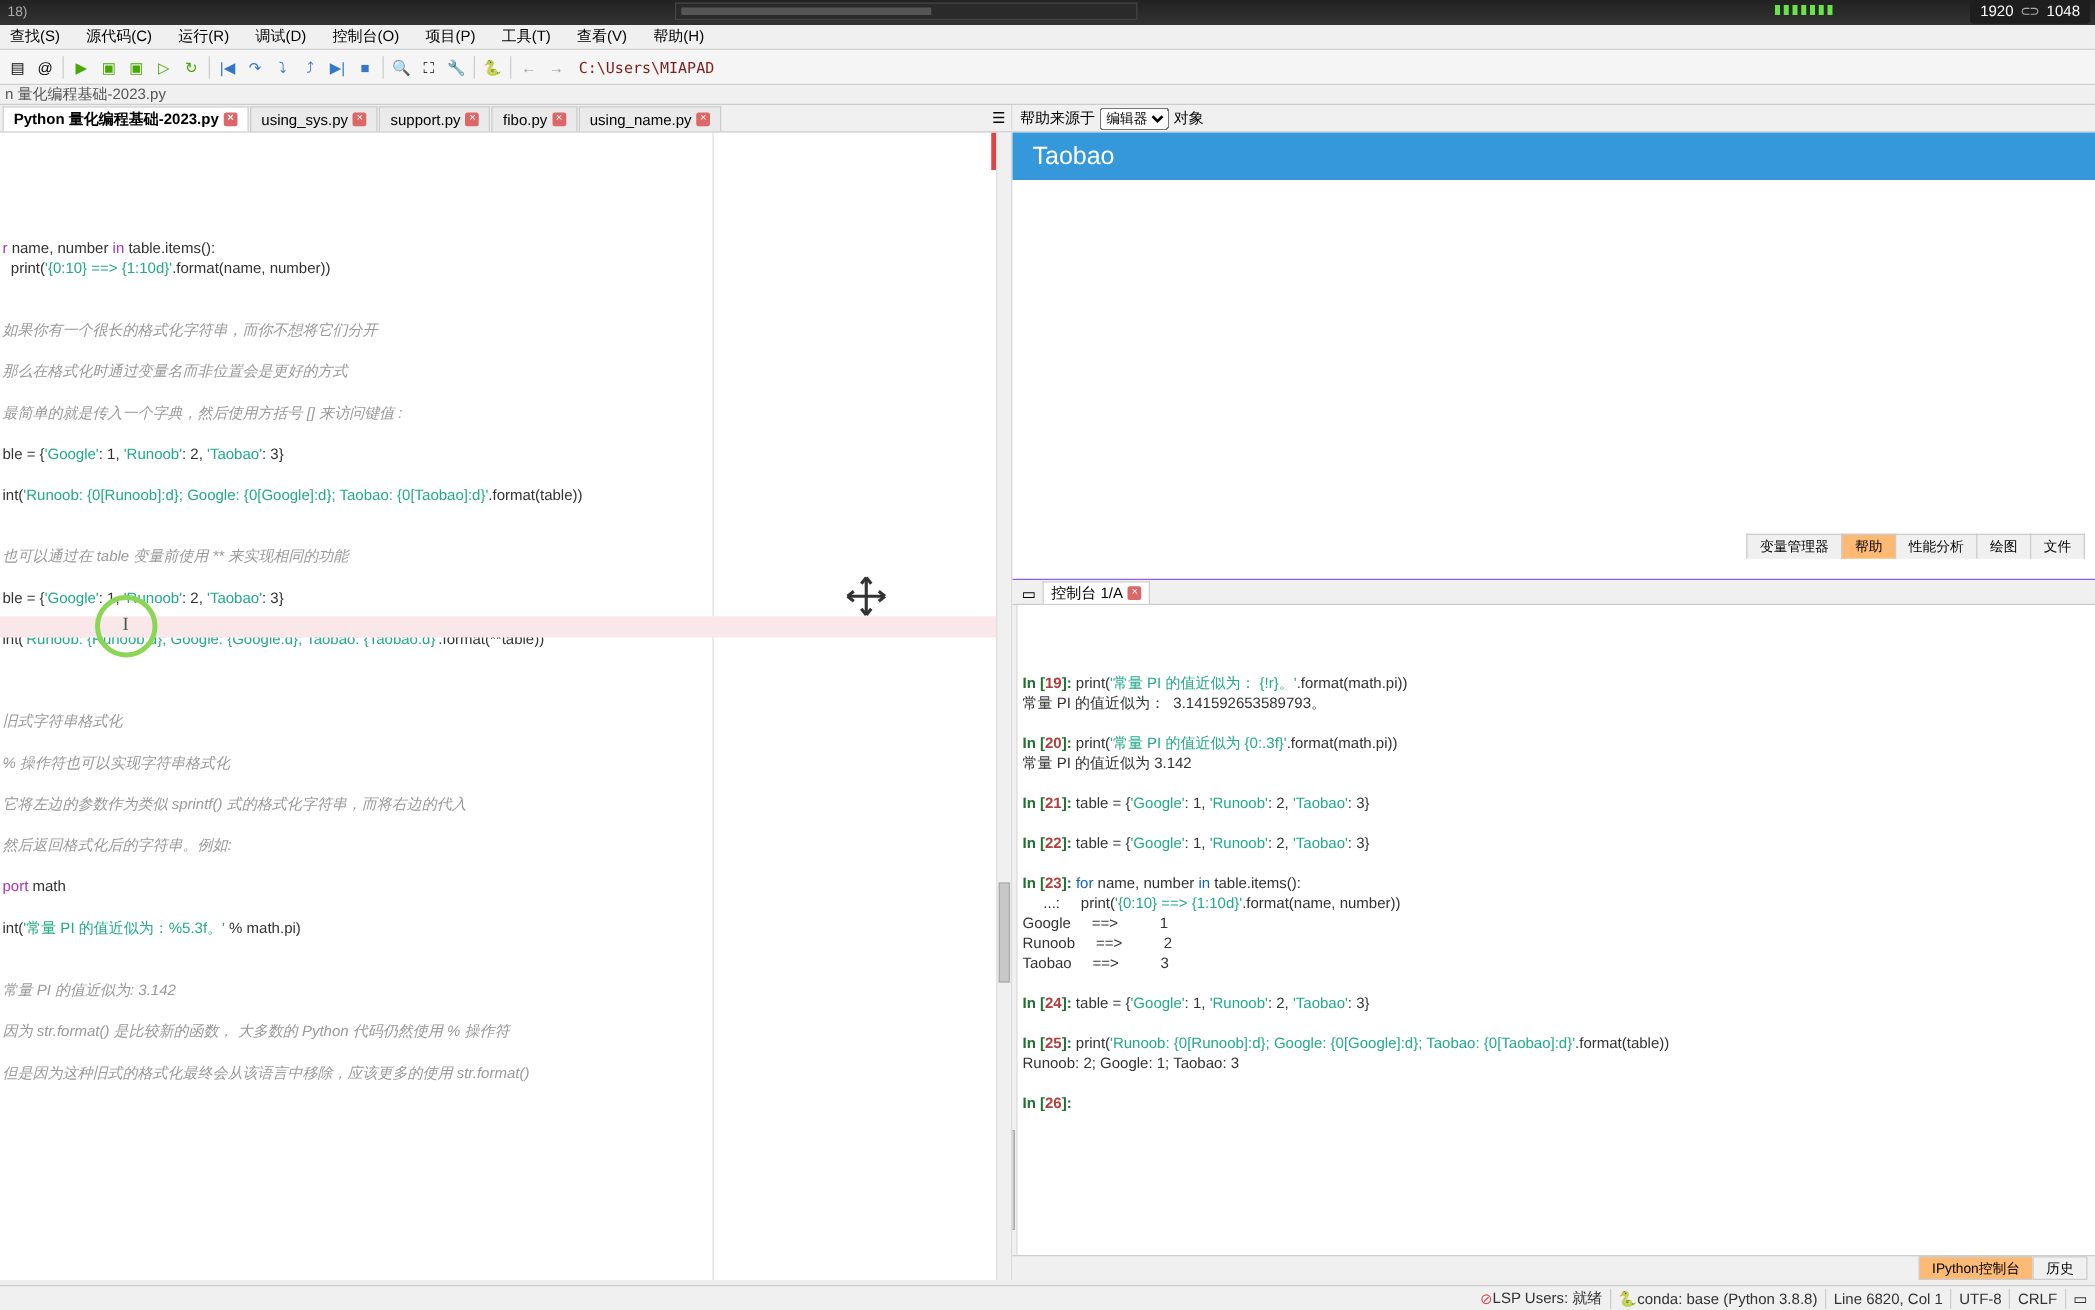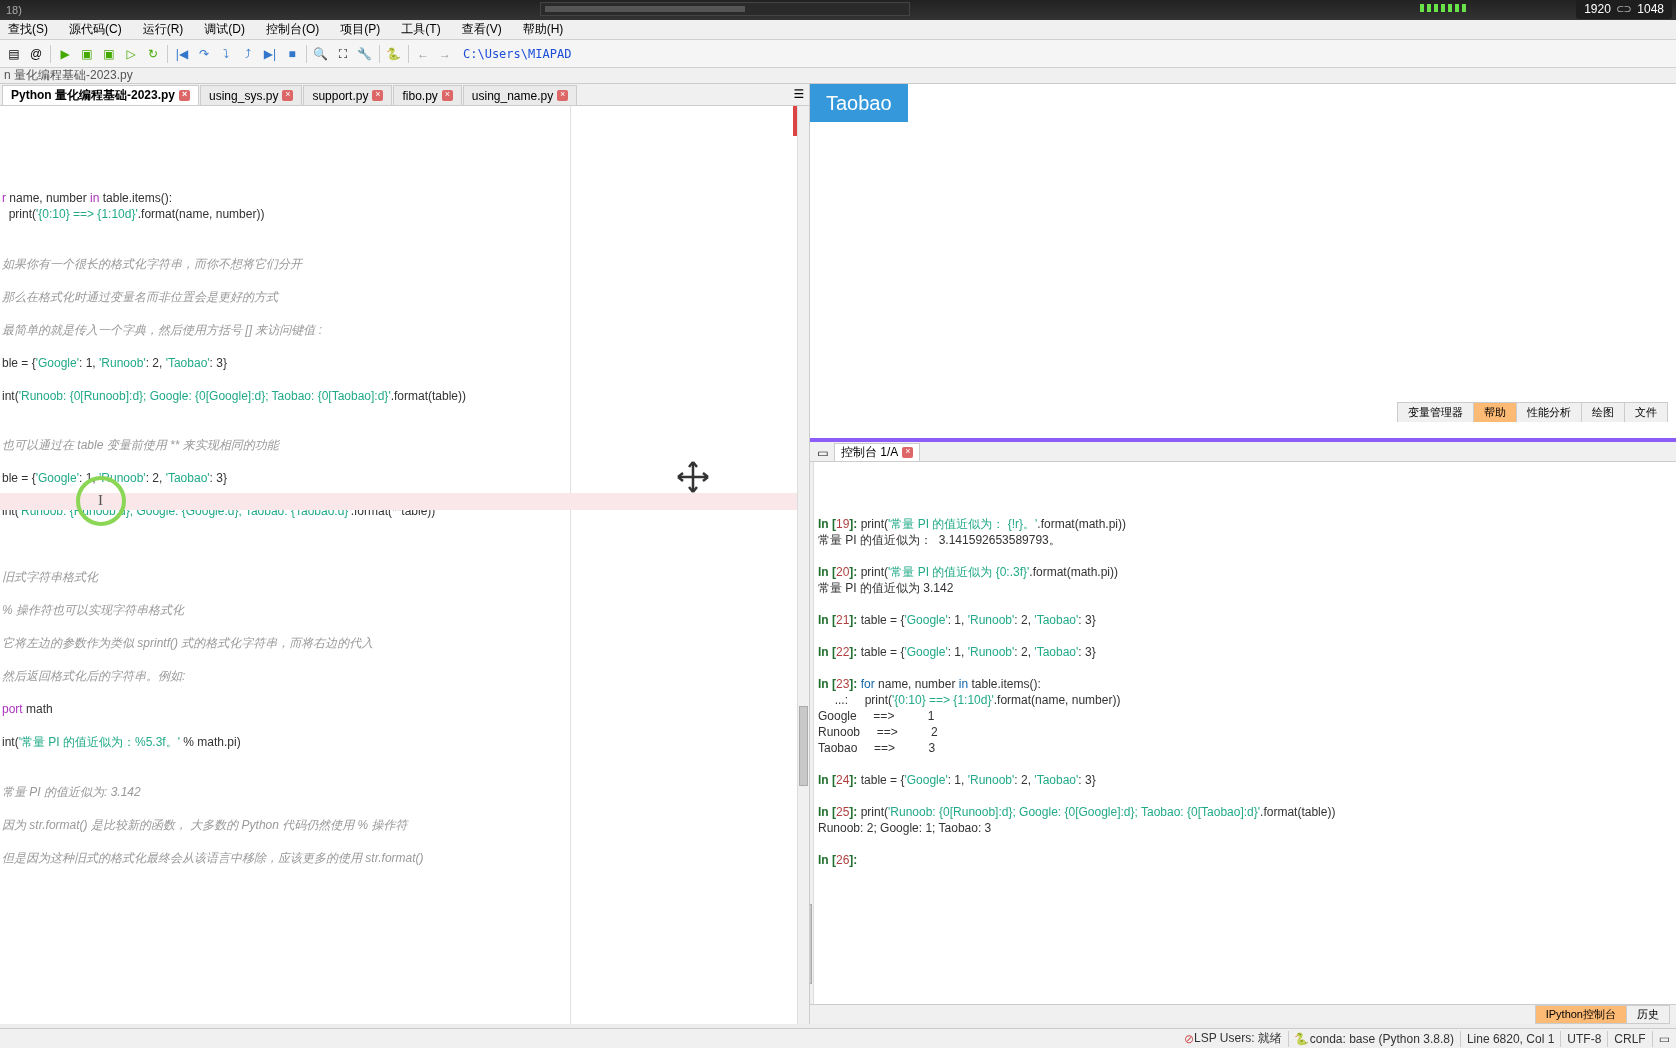--- a/index.html
+++ b/index.html
@@ -10,21 +10,21 @@
 .titlebar .rec .bar{margin:3px 4px;height:6px;width:200px;background:#555}
 .green-dots{position:absolute;right:210px;top:4px;display:flex;gap:3px}
 .green-dots span{width:4px;height:8px;background:#6ae24a;display:inline-block}
 .res-badge{position:absolute;right:4px;top:0;height:19px;background:#1e1e1e;color:#fff;font-size:11px;padding:2px 8px;display:flex;align-items:flex-start;gap:6px;border-radius:3px}
 .res-badge .link{color:#aaa;font-family:monospace}
 .menubar{height:20px;background:#f0f0f0;display:flex;align-items:center;padding:0 2px;gap:9px;border-bottom:1px solid #d0d0d0}
 .menubar span{padding:2px 6px;font-size:12px}
 .toolbar{height:28px;background:#f5f5f5;display:flex;align-items:center;padding:0 4px;gap:2px;border-bottom:1px solid #d0d0d0}
 .tbtn{width:20px;height:20px;display:flex;align-items:center;justify-content:center;border:1px solid transparent;cursor:pointer;font-size:13px}
 .tsep{width:1px;height:18px;background:#ccc;margin:0 2px}
-.path{font-family:Consolas,monospace;font-size:12px;color:#1d4ed8;margin-left:6px}
+.path{font-family:Consolas,monospace;font-size:12px;color:#7f1d1d;margin-left:6px}
 .tab-header{height:16px;background:#f0f0f0;border-bottom:1px solid #ccc;display:flex;align-items:center;padding-left:4px;font-size:11px;color:#555}
 .main{display:flex;height:940px}
 .editor-pane{width:810px;display:flex;flex-direction:column;background:#fff;border-right:1px solid #ccc}
 .tabs{height:22px;display:flex;align-items:flex-end;background:#f0f0f0;border-bottom:1px solid #ccc;padding-left:2px;position:relative}
 .tab{height:20px;padding:2px 8px;background:#eaeaea;border:1px solid #ccc;border-bottom:none;margin-right:1px;display:flex;align-items:center;gap:4px;font-size:11px;cursor:pointer}
 .tab.active{background:#fff;font-weight:bold}
 .tab .x{width:11px;height:11px;line-height:9px;text-align:center;background:#d66;color:#fff;font-size:9px;border-radius:2px;cursor:pointer}
 .tablist-btn{position:absolute;right:2px;top:2px;width:16px;height:16px;display:flex;align-items:center;justify-content:center;cursor:pointer}
 .code{flex:1;font-family:"DejaVu Sans Mono",Consolas,monospace;font-size:13px;line-height:16.5px;white-space:pre;padding:1px 2px;overflow:hidden;position:relative;color:#333}
 .code .c{color:#999;font-style:italic}
@@ -36,33 +36,33 @@
 .ibeam{position:absolute;font-family:serif;font-size:15px;color:#555}
 .move-cursor{position:absolute;font-size:28px;color:#333;pointer-events:none;z-index:100}
 .vscroll{position:absolute;right:0;top:0;bottom:0;width:12px;background:#f0f0f0;border-left:1px solid #ddd}
 .vscroll .thumb{position:absolute;left:1px;right:1px;background:#c8c8c8;border:1px solid #aaa}
 .vsplit{position:absolute;left:570px;top:0;bottom:0;width:1px;background:#e0e0e0}
 .red-mark{position:absolute;right:12px;width:4px;background:#d44}
 
 .right-pane{flex:1;display:flex;flex-direction:column}
 .help-bar{height:22px;display:flex;align-items:center;padding:0 6px;gap:4px;background:#f0f0f0;border-bottom:1px solid #ccc;font-size:12px}
 .help-bar select{font-size:11px;height:18px}
-.help-view{height:358px;background:#fff;display:flex;flex-direction:row;border-bottom:4px solid #8b5cf6;position:relative}
+.help-view{height:358px;background:#fff;display:flex;flex-direction:column;border-bottom:1px solid #8b5cf6;position:relative}
 .help-title{height:38px;background:#3498db;color:#fff;font-size:20px;padding:6px 16px;display:flex;align-items:center}
 .no-doc{margin:20px auto 0;width:310px;height:42px;background:#f5dede;border:1px solid #ecc;display:flex;align-items:center;justify-content:center;color:#a44;font-size:14px}
 .help-tabs{position:absolute;bottom:16px;right:8px;display:flex}
 .help-tabs .ht{padding:2px 10px;border:1px solid #ccc;border-bottom:none;background:#f0f0f0;font-size:11px;margin-left:-1px;cursor:pointer}
 .console-pane{flex:1;display:flex;flex-direction:column;background:#fff}
 .console-tabs{height:20px;background:#f0f0f0;display:flex;align-items:flex-end;border-bottom:1px solid #ccc;padding-left:4px}
 .ctab-icon{width:18px;height:16px;display:flex;align-items:center;justify-content:center;margin-right:2px;cursor:pointer}
 .ctab{height:18px;padding:1px 6px;background:#fff;border:1px solid #ccc;border-bottom:none;display:flex;align-items:center;gap:4px;font-size:11px}
 .ctab .cx{width:11px;height:11px;line-height:9px;text-align:center;background:#d66;color:#fff;font-size:9px;border-radius:2px;cursor:pointer}
 .console{flex:1;font-family:"DejaVu Sans Mono",Consolas,monospace;font-size:13px;line-height:16px;white-space:pre-wrap;padding:6px 8px;overflow:hidden;position:relative;color:#333}
 .console .pr{color:#1f6f2f;font-weight:bold}
-.console .nm{color:#b04040;font-weight:normal}
+.console .nm{color:#b04040;font-weight:bold}
 .console .cs{color:#2a8}
 .console .ck{color:#16a}
 .console-bottom-tabs{height:20px;display:flex;justify-content:flex-end;align-items:flex-end;background:#f0f0f0;border-top:1px solid #ccc;padding-right:6px}
 .cbt{padding:1px 10px;border:1px solid #ccc;background:#f0f0f0;font-size:11px;cursor:pointer;margin-left:-1px}
 .cbt.active{background:#fdba74}
 .cscroll{position:absolute;left:-8px;top:0;bottom:0;width:12px;background:#f0f0f0;border-right:1px solid #ddd}
 .cscroll .cthumb{position:absolute;left:1px;right:1px;bottom:20px;height:80px;background:#c8c8c8;border:1px solid #aaa}
 
 .statusbar{position:absolute;bottom:0;left:0;right:0;height:20px;background:#f0f0f0;border-top:1px solid #ccc;display:flex;align-items:center;font-size:11px;color:#333}
 .statusbar .ssep{width:1px;height:16px;background:#ccc;margin:0 6px}
@@ -260,20 +260,27 @@
             <g stroke="#333" stroke-width="2.5" fill="none">
           <path d="M18 3 L18 33 M3 18 L33 18"></path>
               <path d="M18 3 L14 8 M18 3 L22 8 M18 33 L14 28 M18 33 L22 28 M3 18 L8 14 M3 18 L8 22 M33 18 L28 14 M33 18 L28 22"></path>
         </g>
           </svg>
       </div>
     </div>
   </div>
 
   <div class="right-pane">
+    <div class="help-bar">
+      <span>帮助来源于</span>
+      <select>
+        <option>编辑器</option>
+      </select>
+      <span>对象</span>
+    </div>
     <div class="help-view">
       <div class="help-title">Taobao</div>
       <div class="help-tabs">
         <div class="ht">变量管理器</div>
         <div class="ht" style="background:#fdba74">帮助</div>
         <div class="ht">性能分析</div>
         <div class="ht">绘图</div>
         <div class="ht">文件</div>
       </div>
     </div>

